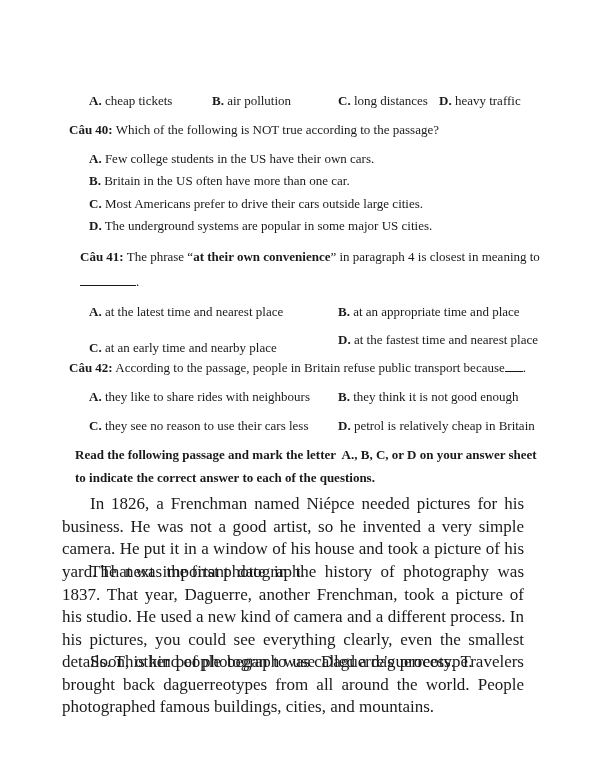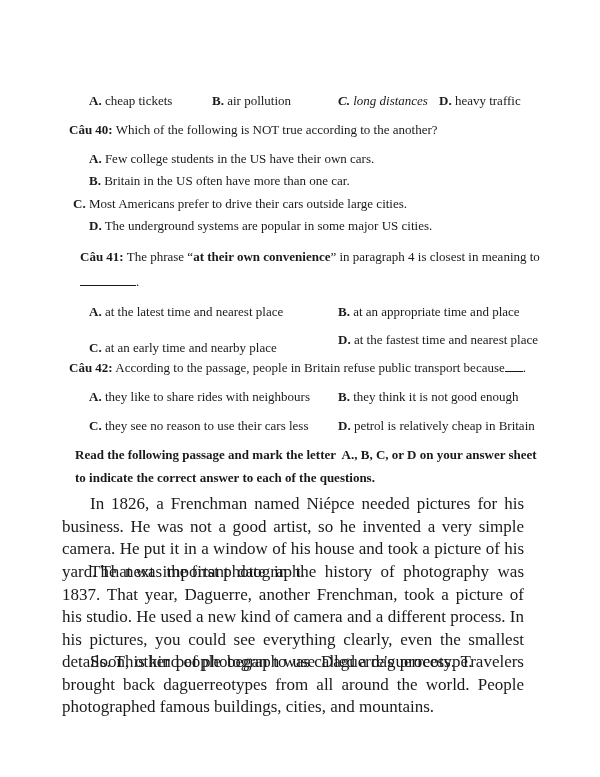--- a/index.html
+++ b/index.html
@@ -29,42 +29,42 @@
 <body>
 
 <div class="line" style="left:89px; top:93px;">
   <span class="opt-label">A.</span>
   <span>cheap tickets</span>
 </div>
 <div class="line" style="left:212px; top:93px;">
   <span class="opt-label">B.</span>
   <span>air pollution</span>
 </div>
-<div class="line" style="left:338px; top:93px;font-style:italic;">
+<div class="line" style="left:338px; top:93px;">
   <span class="opt-label">C.</span>
   <span>long distances</span>
 </div>
 <div class="line" style="left:439px; top:93px;">
   <span class="opt-label">D.</span>
   <span>heavy traffic</span>
 </div>
 
 <div class="line" style="left:69px; top:122px;">
   <span class="b">Câu 40:</span>
-  <span>Which of the following is NOT true according to the another?</span>
+  <span>Which of the following is NOT true according to the passage?</span>
 </div>
 <div class="line" style="left:89px; top:151px;">
   <span class="opt-label">A.</span>
   <span>Few college students in the US have their own cars.</span>
 </div>
 <div class="line" style="left:89px; top:173px;">
   <span class="opt-label">B.</span>
   <span>Britain in the US often have more than one car.</span>
 </div>
-<div class="line" style="left:73px; top:196px;">
+<div class="line" style="left:89px; top:196px;">
   <span class="opt-label">C.</span>
   <span>Most Americans prefer to drive their cars outside large cities.</span>
 </div>
 <div class="line" style="left:89px; top:218px;">
   <span class="opt-label">D.</span>
   <span>The underground systems are popular in some major US cities.</span>
 </div>
 
 <div class="line" style="left:80px; top:249px;">
   <span class="b">Câu 41:</span>

